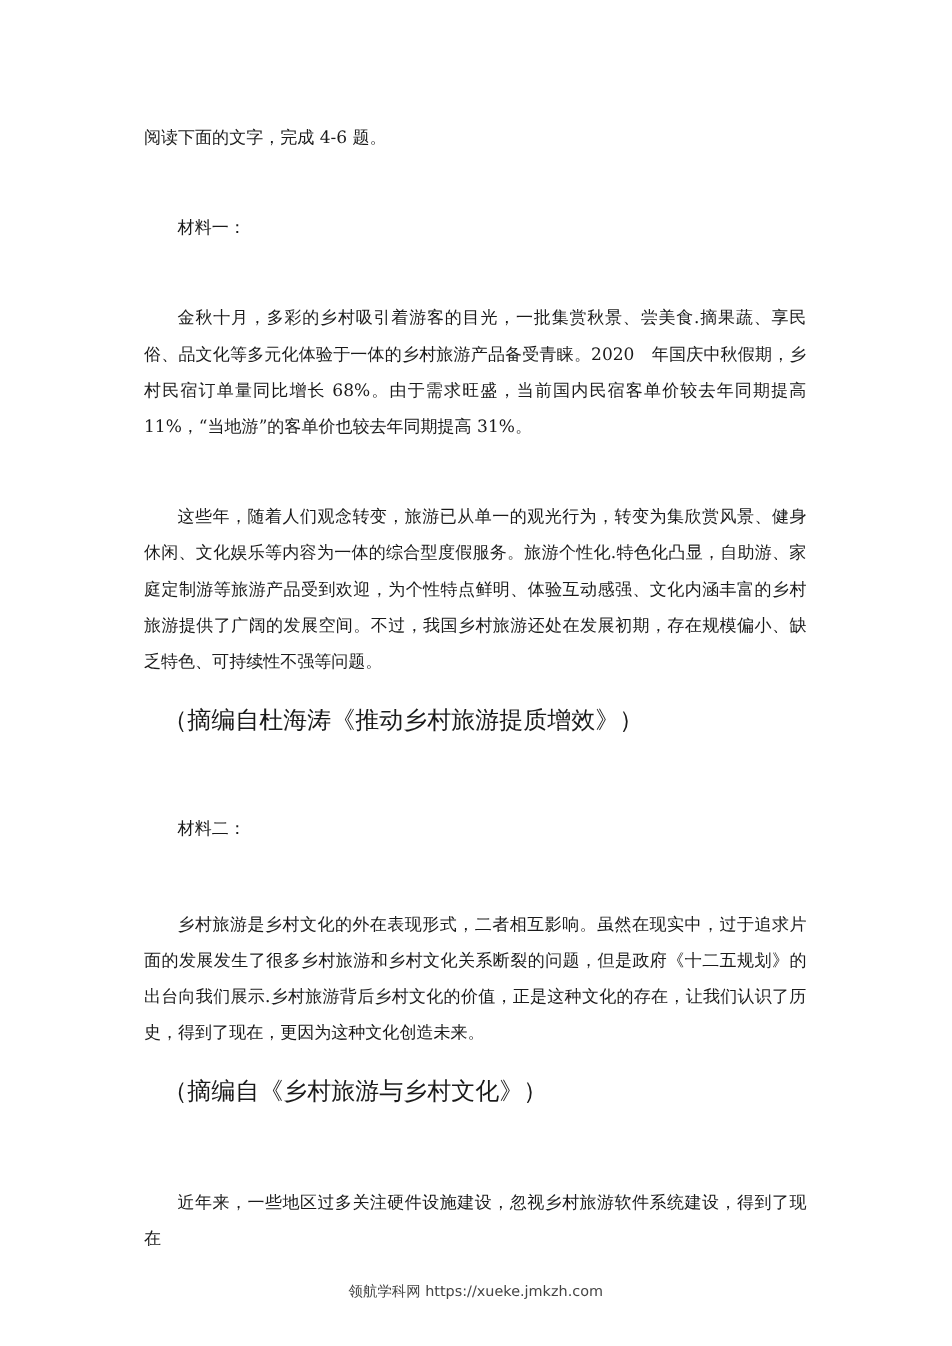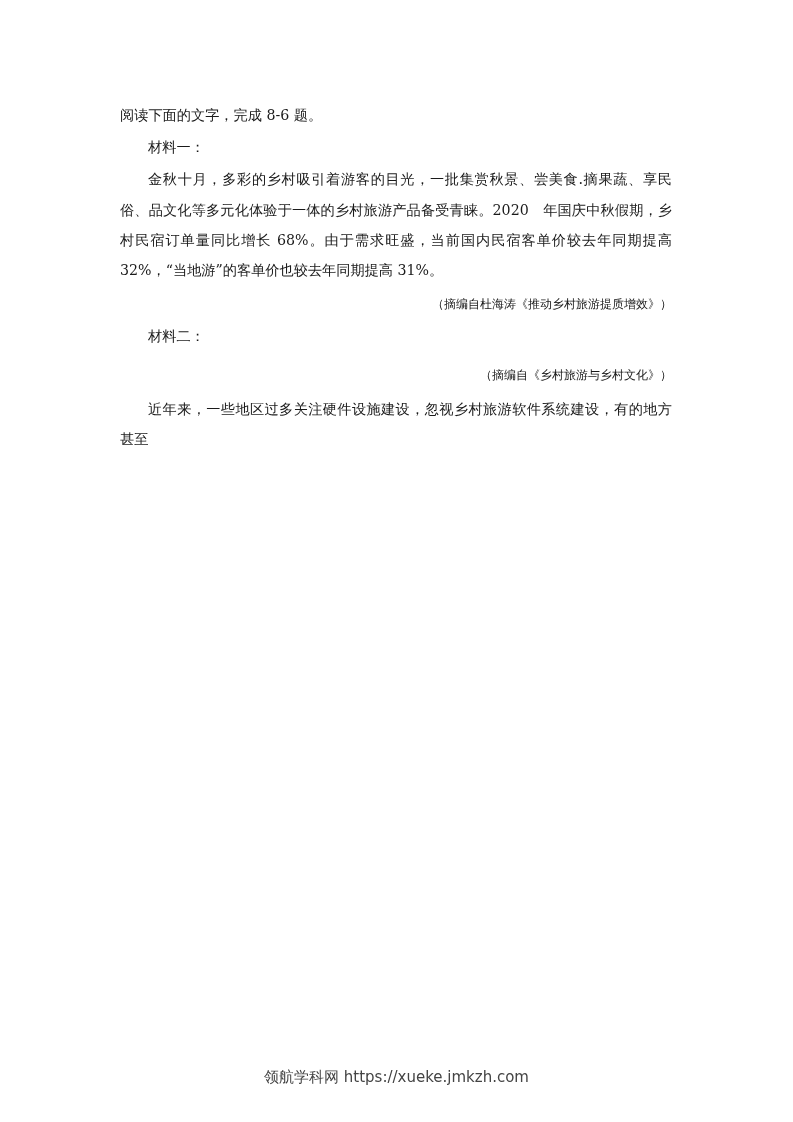--- a/index.html
+++ b/index.html
@@ -1,45 +1,47 @@
 <!DOCTYPE html>
 <html><head>
 <meta charset="utf-8">
 <style>
   html, body { margin:0; padding:0; background:#ffffff; }
   body { width:793px; height:1122px; position:relative; overflow:hidden;
          font-family:"DejaVu Serif", "Liberation Serif", serif; color:#1a1a1a; }
   .page { position:absolute; left:120px; top:100px; width:552px; }
   .p { font-size:14.2px; line-height:30.2px; margin:0; text-align:justify; text-justify:inter-character; }
-  .indent { text-indent:28px; }
-  .src { text-align:right; font-size:12px; line-height:30.2px; margin:0; }
+  .indent { text-indent:28px;margin-top:43px; }
+  .src { font-size:20px; line-height:30.2px; margin:16px; }
   .gap { height:2px; }
   .footer { position:absolute; left:0; right:0; top:1068px; text-align:center;
-            font-family:"DejaVu Sans", "Liberation Sans", sans-serif; font-size:15px; color:#444; }
+            font-family:"DejaVu Sans", "Liberation Sans", sans-serif; font-size:12px; color:#444; }
 </style>
 </head>
 <body>
 
 <div class="page">
-  <p class="p">阅读下面的文字，完成 8-6 题。</p>
+  <p class="p">阅读下面的文字，完成 4-6 题。</p>
   <div class="gap"></div>
 
   <p class="p indent">材料一：</p>
   <div class="gap"></div>
-  <p class="p indent">金秋十月，多彩的乡村吸引着游客的目光，一批集赏秋景、尝美食.摘果蔬、享民俗、品文化等多元化体验于一体的乡村旅游产品备受青睐。2020　年国庆中秋假期，乡村民宿订单量同比增长 68%。由于需求旺盛，当前国内民宿客单价较去年同期提高 32%，“当地游”的客单价也较去年同期提高 31%。</p>
+  <p class="p indent">金秋十月，多彩的乡村吸引着游客的目光，一批集赏秋景、尝美食.摘果蔬、享民俗、品文化等多元化体验于一体的乡村旅游产品备受青睐。2020　年国庆中秋假期，乡村民宿订单量同比增长 68%。由于需求旺盛，当前国内民宿客单价较去年同期提高 11%，“当地游”的客单价也较去年同期提高 31%。</p>
   <div class="gap"></div>
+  <p class="p indent">这些年，随着人们观念转变，旅游已从单一的观光行为，转变为集欣赏风景、健身休闲、文化娱乐等内容为一体的综合型度假服务。旅游个性化.特色化凸显，自助游、家庭定制游等旅游产品受到欢迎，为个性特点鲜明、体验互动感强、文化内涵丰富的乡村旅游提供了广阔的发展空间。不过，我国乡村旅游还处在发展初期，存在规模偏小、缺乏特色、可持续性不强等问题。</p>
   <div class="gap"></div>
   <p class="src">（摘编自杜海涛《推动乡村旅游提质增效》）</p>
   <div class="gap"></div>
 
   <p class="p indent">材料二：</p>
   <div class="gap"></div>
   <div class="gap"></div>
   <div class="gap"></div>
+  <p class="p indent">乡村旅游是乡村文化的外在表现形式，二者相互影响。虽然在现实中，过于追求片面的发展发生了很多乡村旅游和乡村文化关系断裂的问题，但是政府《十二五规划》的出台向我们展示.乡村旅游背后乡村文化的价值，正是这种文化的存在，让我们认识了历史，得到了现在，更因为这种文化创造未来。</p>
   <div class="gap"></div>
   <p class="src">（摘编自《乡村旅游与乡村文化》）</p>
   <div class="gap"></div>
 
   <div class="gap"></div>
-  <p class="p indent">近年来，一些地区过多关注硬件设施建设，忽视乡村旅游软件系统建设，有的地方甚至</p>
+  <p class="p indent">近年来，一些地区过多关注硬件设施建设，忽视乡村旅游软件系统建设，得到了现在</p>
 </div>
 
 <div class="footer">领航学科网 https://xueke.jmkzh.com</div>
 
 </body></html>

